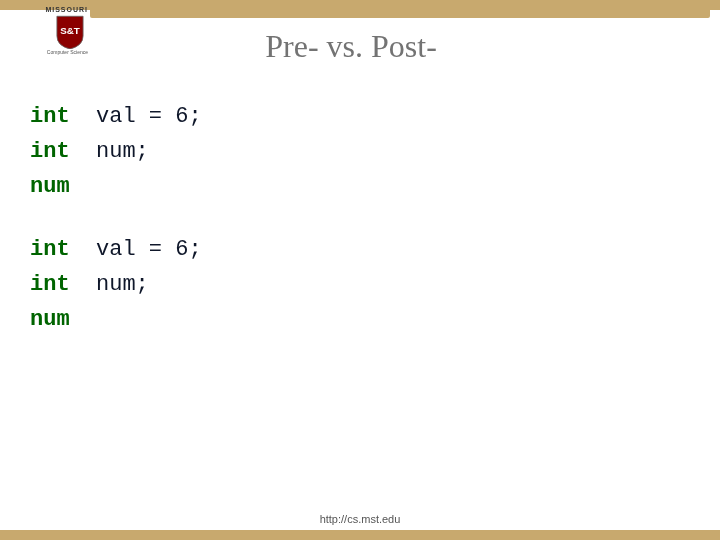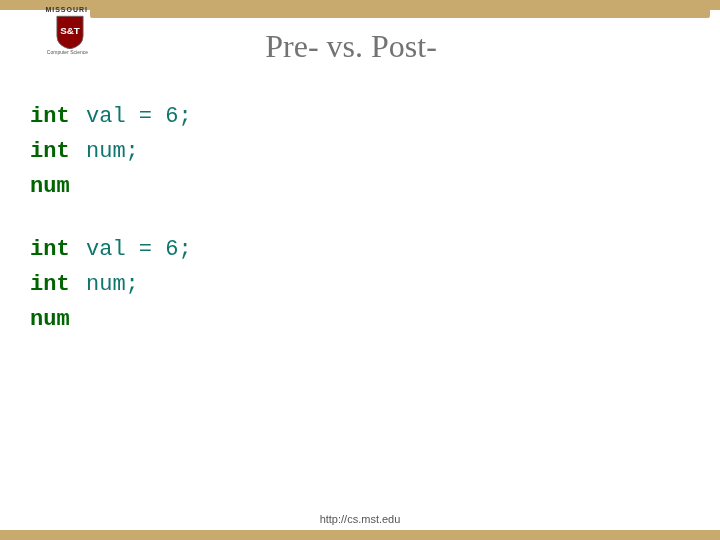--- a/index.html
+++ b/index.html
@@ -105,22 +105,22 @@
       margin-bottom: 2px;
     }
 
     .code-kw {
       color: #006400;
       font-weight: bold;
       min-width: 50px;
     }
 
     .code-rest {
-      color: #0f766e;
-      margin-left: 6px;
+      color: #0f172a;
+      margin-left: 16px;
     }
 
     .code-block-1 {
       margin-bottom: 30px;
     }
 
     
     .footer-url {
       position: absolute;
       bottom: 15px;

